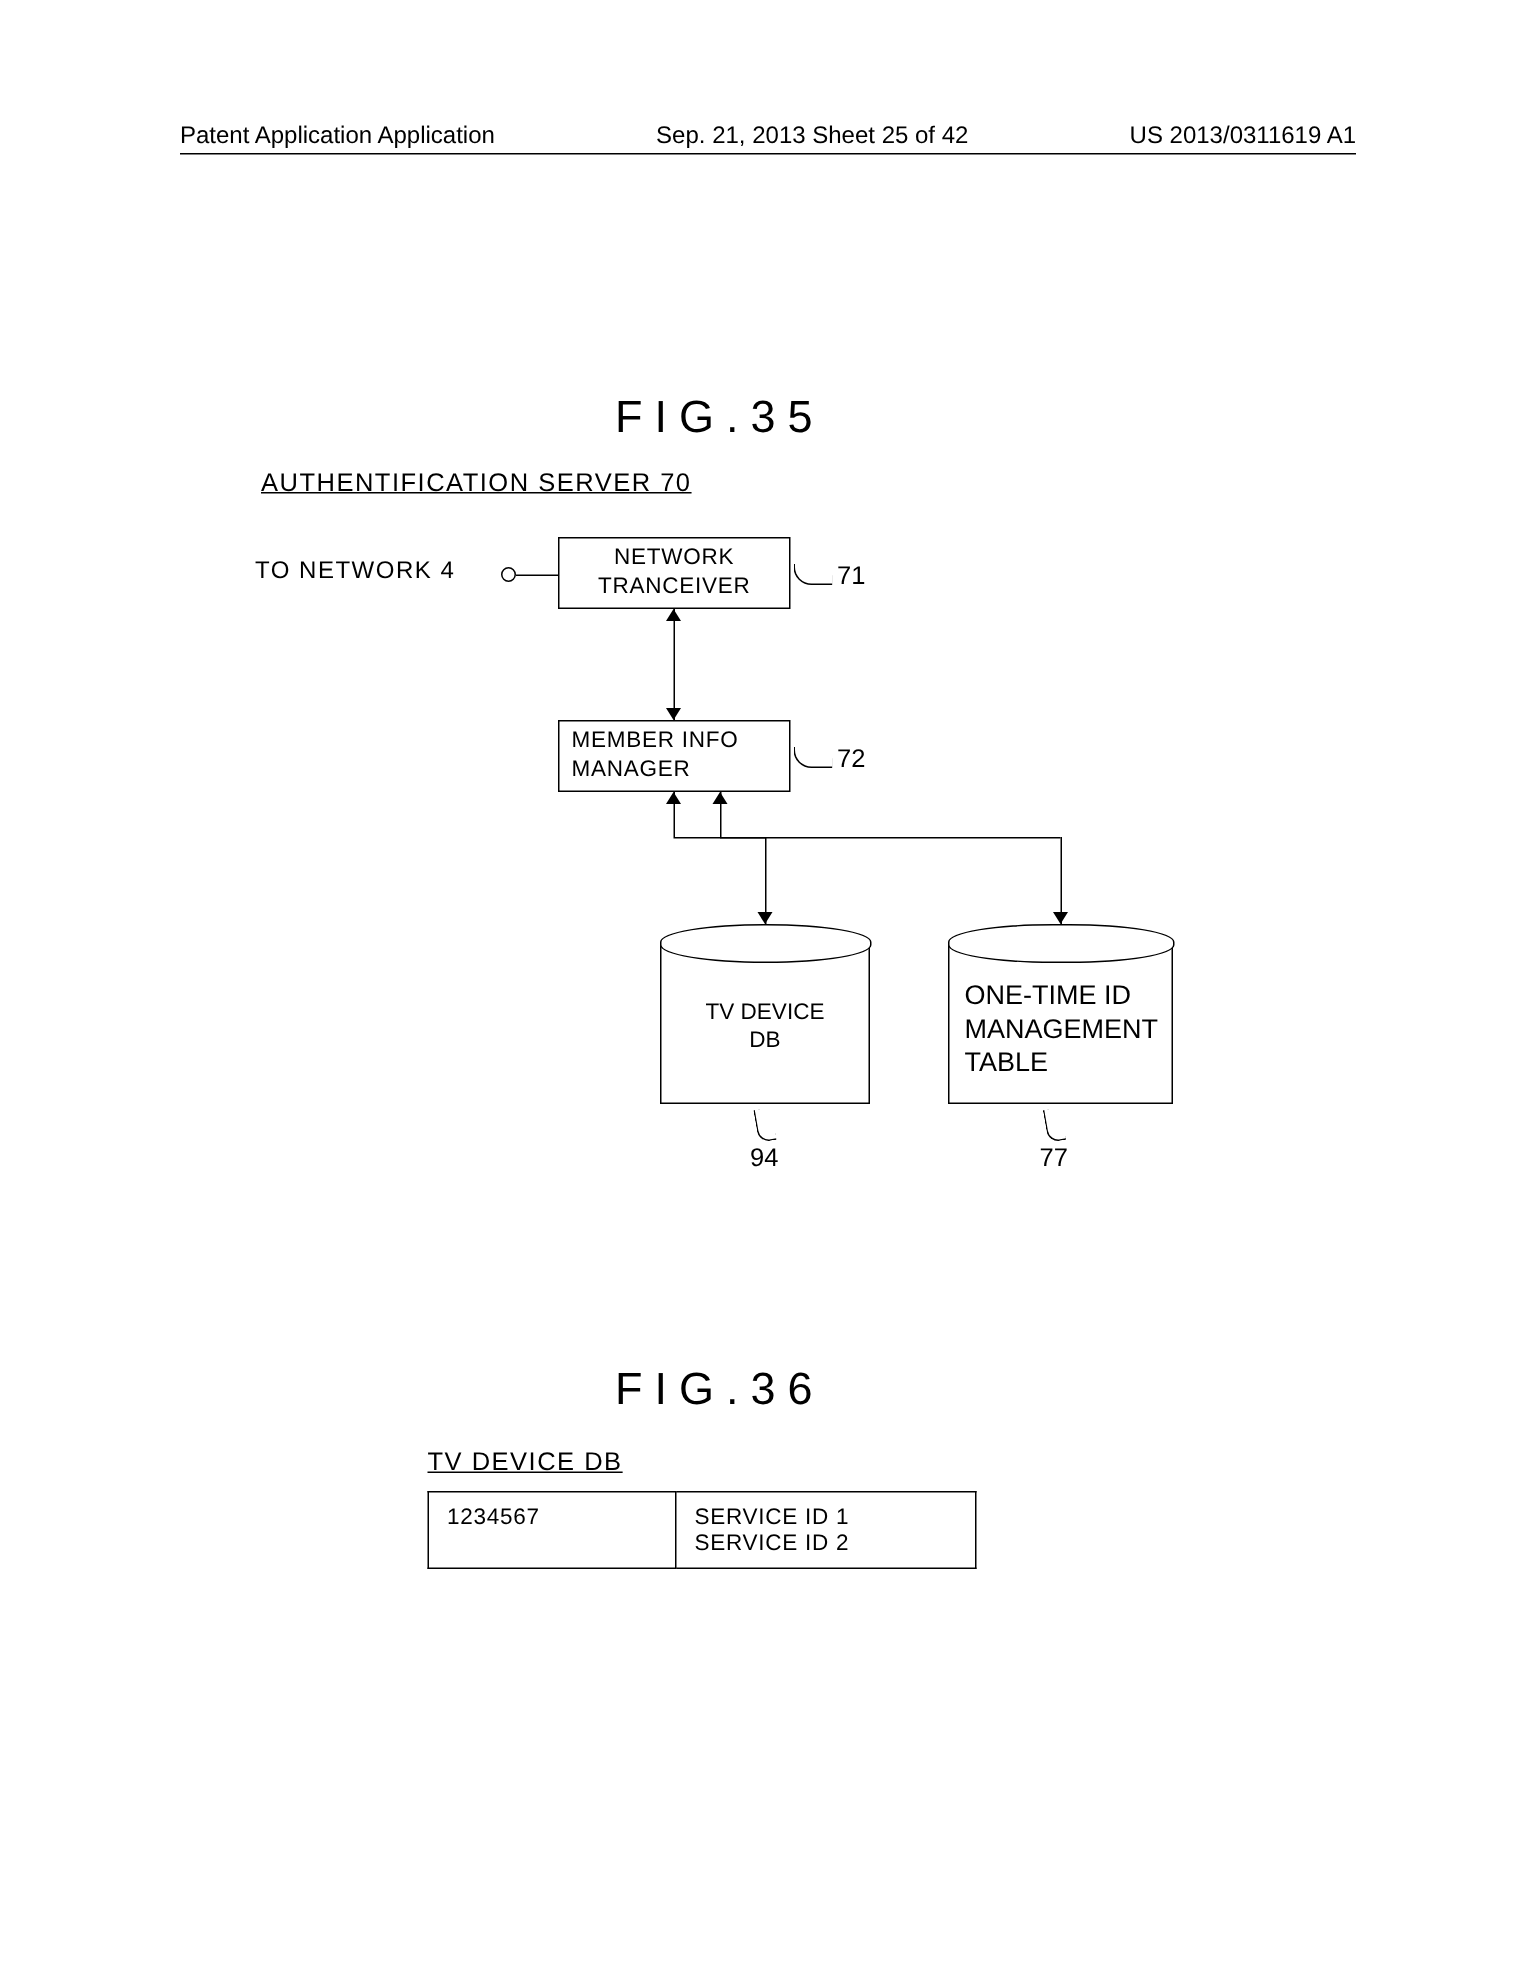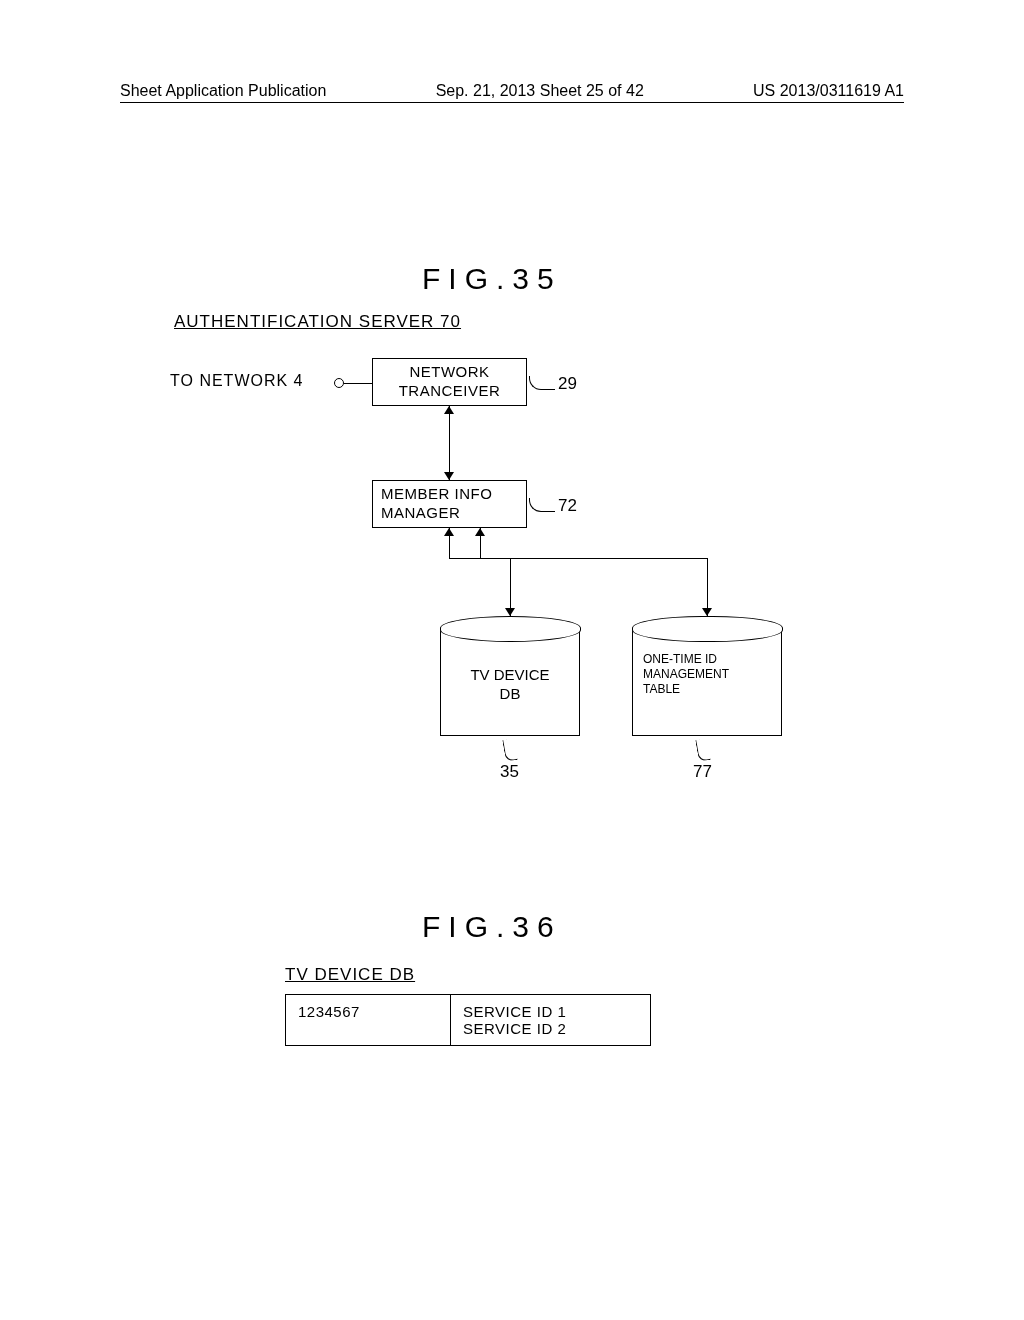--- a/index.html
+++ b/index.html
@@ -25,21 +25,20 @@
       top: 102px;
       left: 120px;
       right: 120px;
       border-top: 1px solid #000;
     }
     .fig-title {
       position: absolute;
       font-size: 30px;
       letter-spacing: 8px;
       font-weight: normal;
-      margin-left: 12px;
     }
     .fig35-title { top: 262px; left: 410px; }
     .fig36-title { top: 910px; left: 410px; }
     .subtitle {
       position: absolute;
       font-size: 17px;
       letter-spacing: 1px;
       text-decoration: underline;
     }
     .sub-auth { top: 312px; left: 174px; }
@@ -117,21 +116,21 @@
     .cyl-label {
       position: absolute;
       top: 32px; left: 0; right: 0;
       font-size: 15px;
       line-height: 1.25;
       padding: 0 8px;
     }
     .cyl.tv { top: 628px; left: 440px; }
     .cyl.ot { top: 628px; left: 632px; width: 150px;}
     .cyl.tv .cyl-label { text-align: center; top: 38px;}
-    .cyl.ot .cyl-label { text-align: left; padding-left: 10px; top: 24px; font-size:12px; letter-spacing:0;}
+    .cyl.ot .cyl-label { text-align: left; padding-left: 10px; top: 24px; font-size:18px; letter-spacing:0;}
 
     
     .tvdb-table {
       position: absolute;
       top: 994px;
       left: 285px;
       border-collapse: collapse;
       font-size: 15px;
       letter-spacing: 0.5px;
     }
@@ -141,40 +140,40 @@
       vertical-align: top;
     }
     .tvdb-table .col1 { width: 165px; }
     .tvdb-table .col2 { width: 200px; }
     .tvdb-table .hdr td { padding-top: 10px; padding-bottom: 10px; }
   </style>
 </head>
 <body>
 
 <div class="header">
-  <span>Sheet Application Publication</span>
+  <span>Patent Application Application</span>
   <span>Sep. 21, 2013  Sheet 25 of 42</span>
   <span>US 2013/0311619 A1</span>
 </div>
 <div class="header-rule"></div>
 
 <div class="fig-title fig35-title">FIG.35</div>
 <div class="subtitle sub-auth">AUTHENTIFICATION SERVER 70</div>
 
 <span class="to-network">TO NETWORK 4</span>
 <div class="node-port"></div>
 
 <div class="hline" style="top:383px; left:344px; width:28px;"></div>
 
 <div class="box net">
   <span style="white-space:pre-line;">NETWORK
 TRANCEIVER</span>
 </div>
 <div class="curve71"></div>
-<span class="refnum ref71">29</span>
+<span class="refnum ref71">71</span>
 
 <div class="vline" style="top:406px; left:449px; height:74px;"></div>
 <div class="arrowhead arrow-up" style="top:406px; left:444px;"></div>
 <div class="arrowhead arrow-down" style="top:472px; left:444px;"></div>
 
 <div class="box mem">
   <span style="white-space:pre-line;">MEMBER INFO
 MANAGER</span>
 </div>
 <div class="curve72"></div>
@@ -200,21 +199,21 @@
 <div class="cyl tv">
   <div class="cyl-label" style="white-space:pre-line;">TV DEVICE
 DB</div>
 </div>
 <div class="cyl ot">
   <div class="cyl-label" style="white-space:pre-line;">ONE-TIME ID
 MANAGEMENT
 TABLE</div>
 </div>
 <div class="curve76"></div>
-<span class="refnum ref76">35</span>
+<span class="refnum ref76">94</span>
 <div class="curve77"></div>
 <span class="refnum ref77">77</span>
 
 <div class="fig-title fig36-title">FIG.36</div>
 <div class="subtitle sub-tvdb">TV DEVICE DB</div>
 
 <table class="tvdb-table">
   <tbody>
   <tr>
     <td class="col1">1234567</td>

